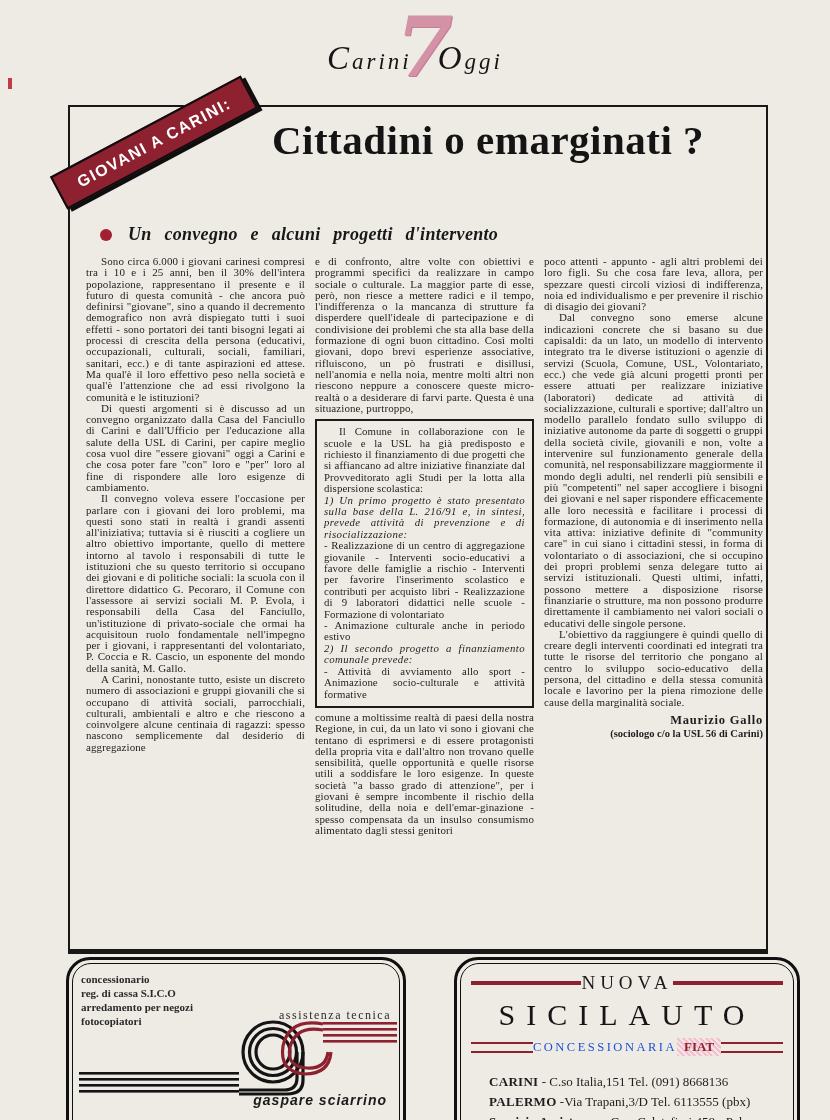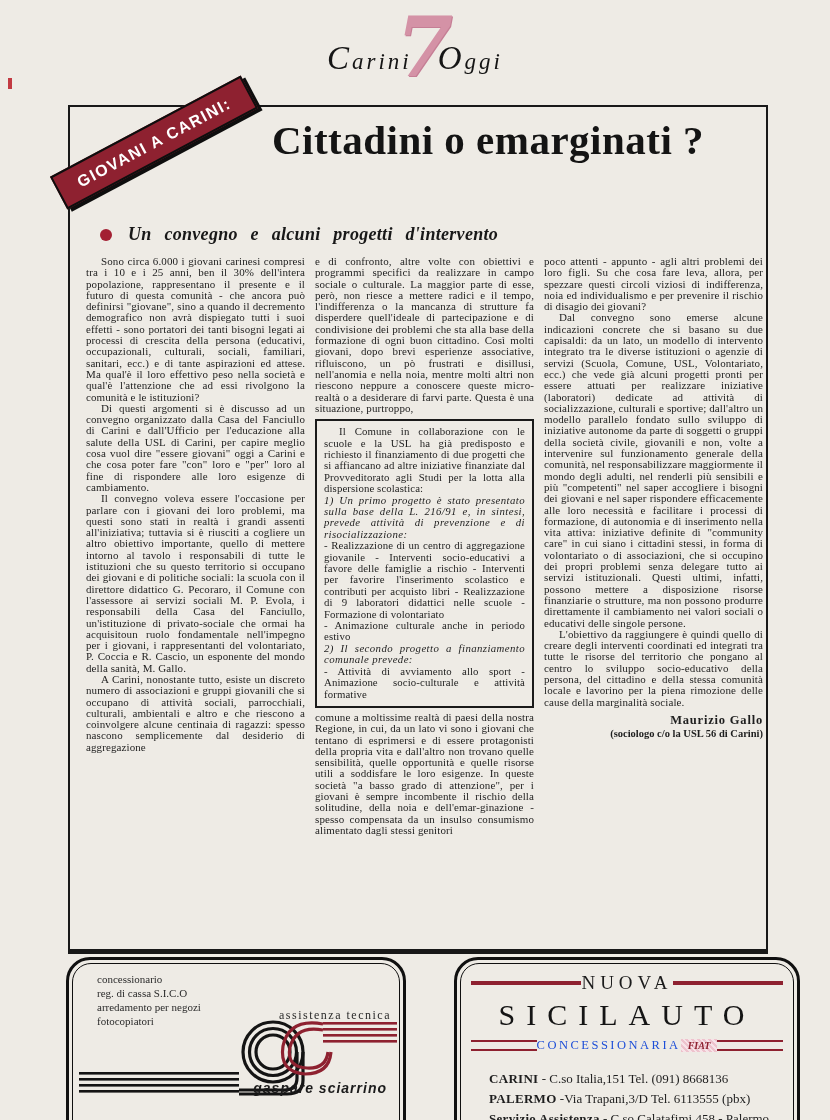--- a/index.html
+++ b/index.html
@@ -49,39 +49,39 @@
 
   
   .ad{position:absolute;top:957px;height:190px;border:3px solid #101010;border-radius:24px;
       background:#eeebe5;}
   .ad-inner{position:absolute;left:3px;top:3px;right:3px;bottom:3px;border:1px solid #101010;
             border-radius:19px;}
   .ad-left{left:66px;width:334px;}
   .ad-right{left:454px;width:340px;}
 
   
-  .shop-info{position:absolute;left:24px;top:8px;font-size:11px;line-height:14px;color:#2a2a2a;}
+  .shop-info{position:absolute;left:8px;top:8px;font-size:11px;line-height:14px;color:#2a2a2a;font-weight:bold;}
   .shop-info div{white-space:nowrap;}
   .assistenza{position:absolute;right:8px;top:44px;font-size:12px;letter-spacing:1.5px;color:#2a2a2a;}
   .gs-logo{position:absolute;left:4px;top:46px;}
-  .gaspare{position:absolute;right:12px;top:116px;font-family:"Liberation Sans",sans-serif;
+  .gaspare{position:absolute;right:12px;top:128px;font-family:"Liberation Sans",sans-serif;
            font-weight:bold;font-style:italic;font-size:14px;letter-spacing:1px;color:#1b1b1b;}
   .shop-addr{position:absolute;left:0;right:0;top:140px;text-align:center;font-size:12.5px;
              line-height:16px;color:#2a2a2a;}
 
   
   .sicil{position:absolute;left:10px;right:10px;top:8px;}
   .rule-row{display:flex;align-items:center;gap:0;}
   .bar{flex:1;height:4px;background:#8e2130;}
   .dbar{flex:1;height:7px;border-top:2.5px solid #8e2130;border-bottom:2.5px solid #8e2130;}
   .nuova{font-size:19px;letter-spacing:5px;color:#1b1b1b;}
   .sicilauto{text-align:center;margin-top:4px;font-size:30px;letter-spacing:11px;color:#151515;}
   .conc-row{margin-top:6px;}
   .concessionaria{font-size:12.5px;letter-spacing:2.5px;color:#1d4ed8;}
-  .fiat{font-style:italic;font-weight:bold;font-size:10px;color:#8e2130;padding:1px 7px;
+  .fiat{font-weight:bold;font-size:13px;color:#8e2130;padding:1px 7px;
         background:repeating-linear-gradient(45deg,#eec3cd 0 2px,#f7e3e8 2px 4px);}
   .sicil-addr{margin:16px 0 0 18px;font-size:13px;line-height:20px;color:#1e1e1e;}
   .sicil-addr b{letter-spacing:0.3px;}
 </style>
 </head>
 <body>
 
 <div class="page">
 
   <div class="masthead">

